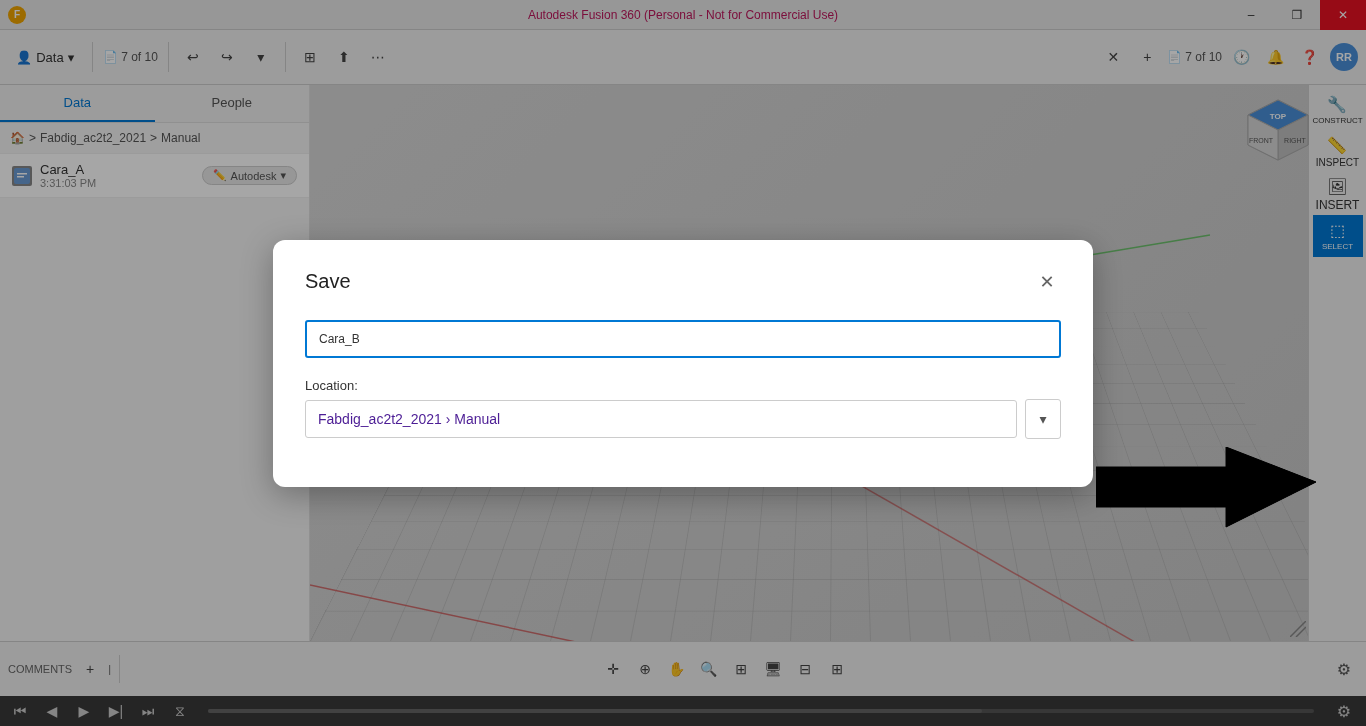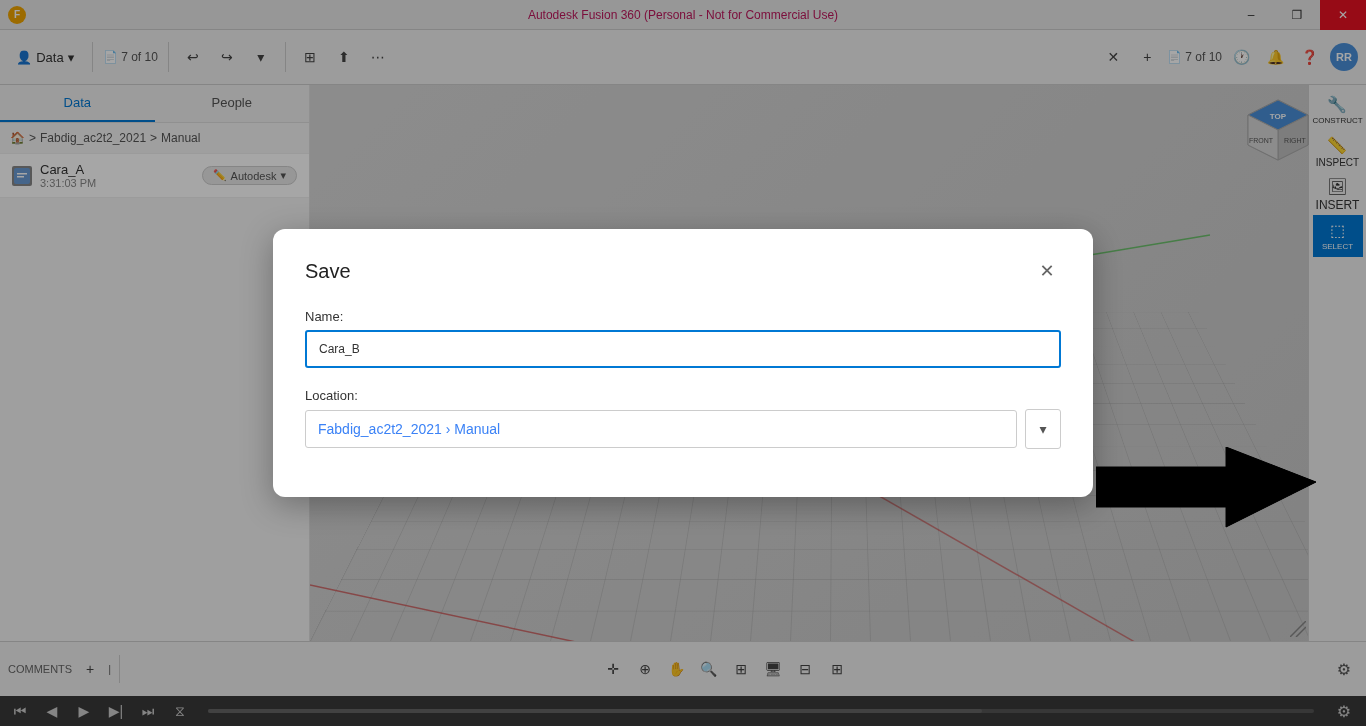--- a/index.html
+++ b/index.html
@@ -421,21 +421,21 @@
       display: flex;
       gap: 8px;
       align-items: center;
     }
     .modal-location-input {
       flex: 1;
       border: 1px solid #ccc;
       border-radius: 3px;
       padding: 10px 12px;
       font-size: 14px;
-      color: #3b82f6;
+      color: #4c1d95;
       background: white;
     }
     .modal-location-dropdown {
       width: 36px;
       height: 40px;
       border: 1px solid #ccc;
       border-radius: 3px;
       background: white;
       cursor: pointer;
       display: flex;
@@ -638,21 +638,20 @@
   <button class="gear-btn" style="color:#ccc;">⚙</button>
 </div>
 
 <div class="modal-overlay">
   <div class="modal">
     <div class="modal-header">
       <span class="modal-title">Save</span>
       <button class="modal-close">✕</button>
     </div>
     <div class="modal-field">
-      <label class="modal-label">Name:</label>
       <input class="modal-input" type="text" value="Cara_B" style="">
     </div>
     <div class="modal-field">
       <label class="modal-label">Location:</label>
       <div class="modal-location-row">
         <input class="modal-location-input" type="text" value="Fabdig_ac2t2_2021 › Manual" readonly="" style="">
         <button class="modal-location-dropdown">▾</button>
       </div>
     </div>
   </div>

